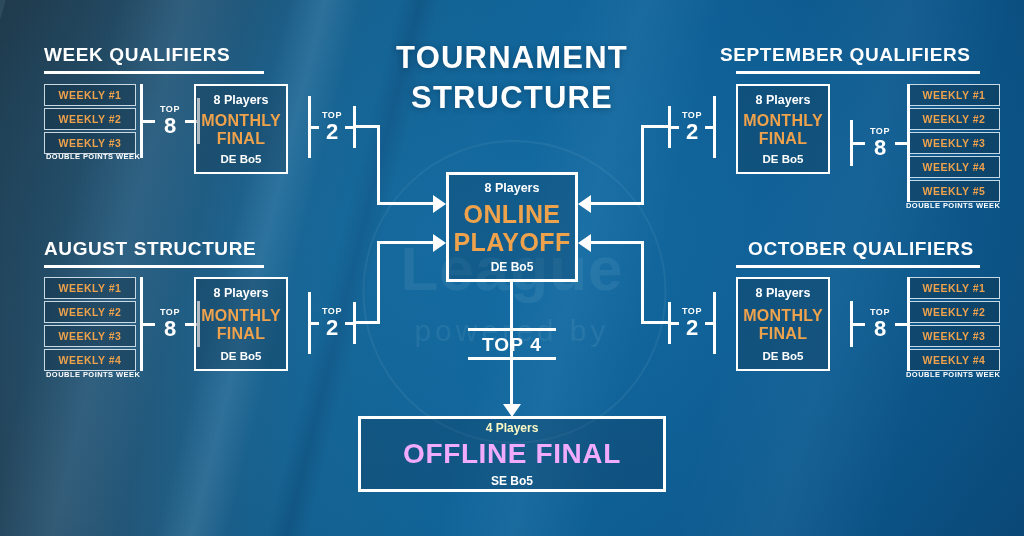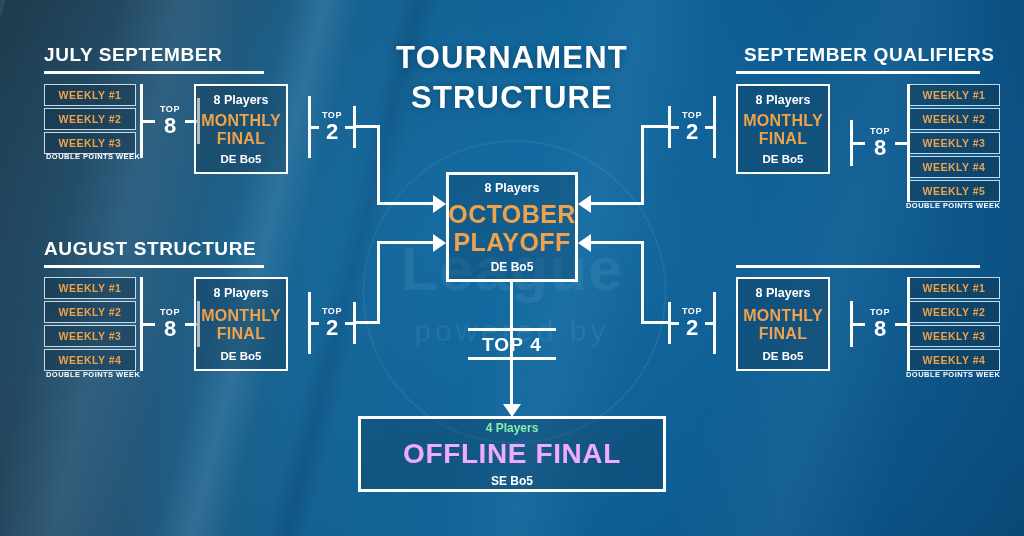--- a/index.html
+++ b/index.html
@@ -63,21 +63,21 @@
   
   .playoff{position:absolute;border:3px solid #fff;background:rgba(18,60,92,.30);box-sizing:border-box;
            display:flex;flex-direction:column;align-items:center;justify-content:center;}
   .playoff .players{color:#fff;font-weight:bold;font-size:12.5px;}
   .playoff .name{color:#efa24c;font-weight:bold;font-size:25px;line-height:1.12;text-align:center;letter-spacing:.4px;margin:5px 0 4px;}
   .playoff .fmt{color:#fff;font-weight:bold;font-size:12px;}
 
   
   .offline{position:absolute;border:3px solid #fff;background:rgba(16,54,84,.30);box-sizing:border-box;
            display:flex;flex-direction:column;align-items:center;justify-content:center;}
-  .offline .players{color:#86efac;font-weight:bold;font-size:12px;}
+  .offline .players{color:#fef9c3;font-weight:bold;font-size:12px;}
   .offline .name{color:#f0abfc;font-weight:bold;font-size:28px;letter-spacing:.6px;margin:3px 0 4px;}
   .offline .fmt{color:#fff;font-weight:bold;font-size:12px;}
 
   
   .ln{position:absolute;background:#fff;}
   .arrow{position:absolute;width:0;height:0;}
   .arrow-l{border-top:9px solid transparent;border-bottom:9px solid transparent;border-right:13px solid #fff;}
   .arrow-r{border-top:9px solid transparent;border-bottom:9px solid transparent;border-left:13px solid #fff;}
   .arrow-d{border-left:9px solid transparent;border-right:9px solid transparent;border-top:13px solid #fff;}
 
@@ -102,21 +102,21 @@
     <span class="l1">League</span><br>
     <span class="l2">powered by</span>
   </div>
   <div class="bg-vign"></div>
 
   <div class="title" style="left:362px;top:38px;width:300px;">
     <span>TOURNAMENT</span><br>
     <span>STRUCTURE</span>
   </div>
 
-  <div class="sec-title" style="left:44px;top:44px;">JULY SEPTEMBER</div>
+  <div class="sec-title" style="left:44px;top:44px;">WEEK QUALIFIERS</div>
   <div class="sec-rule" style="left:44px;top:71px;width:220px;"></div>
 
   <div class="weekly" style="left:44px;top:84px;">WEEKLY #1</div>
   <div class="weekly" style="left:44px;top:108px;">WEEKLY #2</div>
   <div class="weekly" style="left:44px;top:132px;">WEEKLY #3</div>
   <div class="dpw" style="left:46px;top:152px;">DOUBLE POINTS WEEK</div>
 
   <div class="brk" style="left:140px;top:84px;width:62px;height:74px;">
     <div class="vbar" style="left:0;top:0;height:74px;"></div>
     <div class="hline" style="left:3px;width:12px;"></div>
@@ -191,21 +191,21 @@
     </div>
     <div class="hline" style="left:37px;width:8px;"></div>
     <div class="vbar" style="left:45px;top:10px;height:42px;"></div>
   </div>
 
   <div class="ln" style="left:353px;top:321px;width:27px;height:3px;"></div>
   <div class="ln" style="left:377px;top:241px;width:3px;height:83px;"></div>
   <div class="ln" style="left:377px;top:241px;width:58px;height:3px;"></div>
   <div class="arrow arrow-r" style="left:433px;top:233.5px;"></div>
 
-  <div class="sec-title" style="left:744px;top:44px;">SEPTEMBER QUALIFIERS</div>
+  <div class="sec-title" style="left:720px;top:44px;">SEPTEMBER QUALIFIERS</div>
   <div class="sec-rule" style="left:736px;top:71px;width:244px;"></div>
 
   <div class="weekly" style="left:908px;top:84px;">WEEKLY #1</div>
   <div class="weekly" style="left:908px;top:108px;">WEEKLY #2</div>
   <div class="weekly" style="left:908px;top:132px;">WEEKLY #3</div>
   <div class="weekly" style="left:908px;top:156px;">WEEKLY #4</div>
   <div class="weekly" style="left:908px;top:180px;text-align:right;">WEEKLY #5</div>
   <div class="dpw" style="left:906px;top:201px;">DOUBLE POINTS WEEK</div>
 
   <div class="brk" style="left:848px;top:84px;width:62px;height:118px;">
@@ -237,20 +237,21 @@
     </div>
     <div class="hline" style="left:3px;width:8px;"></div>
     <div class="vbar" style="left:0;top:10px;height:42px;"></div>
   </div>
 
   <div class="ln" style="left:641px;top:125px;width:27px;height:3px;"></div>
   <div class="ln" style="left:641px;top:125px;width:3px;height:80px;"></div>
   <div class="ln" style="left:589px;top:202px;width:55px;height:3px;"></div>
   <div class="arrow arrow-l" style="left:578px;top:194.5px;"></div>
 
+  <div class="sec-title" style="left:748px;top:238px;">OCTOBER QUALIFIERS</div>
   <div class="sec-rule" style="left:736px;top:265px;width:244px;"></div>
 
   <div class="weekly" style="left:908px;top:277px;">WEEKLY #1</div>
   <div class="weekly" style="left:908px;top:301px;">WEEKLY #2</div>
   <div class="weekly" style="left:908px;top:325px;">WEEKLY #3</div>
   <div class="weekly" style="left:908px;top:349px;">WEEKLY #4</div>
   <div class="dpw" style="left:906px;top:370px;">DOUBLE POINTS WEEK</div>
 
   <div class="brk" style="left:848px;top:277px;width:62px;height:94px;">
     <div class="vbar" style="left:59px;top:0;height:94px;"></div>
@@ -284,21 +285,21 @@
   </div>
 
   <div class="ln" style="left:641px;top:321px;width:27px;height:3px;"></div>
   <div class="ln" style="left:641px;top:241px;width:3px;height:83px;"></div>
   <div class="ln" style="left:589px;top:241px;width:55px;height:3px;"></div>
   <div class="arrow arrow-l" style="left:578px;top:233.5px;"></div>
 
   <div class="playoff" style="left:446px;top:172px;width:132px;height:110px;">
     <div class="players">8 Players</div>
     <div class="name">
-      <span>OCTOBER</span><br>
+      <span>ONLINE</span><br>
       <span>PLAYOFF</span>
     </div>
     <div class="fmt">DE Bo5</div>
   </div>
 
   <div class="ln" style="left:510px;top:282px;width:3px;height:127px;"></div>
   <div class="top4rule" style="left:468px;top:328px;width:88px;"></div>
   <div class="top4" style="left:468px;top:334px;width:88px;">TOP 4</div>
   <div class="top4rule" style="left:468px;top:357px;width:88px;"></div>
   <div class="arrow arrow-d" style="left:502.5px;top:404px;"></div>

